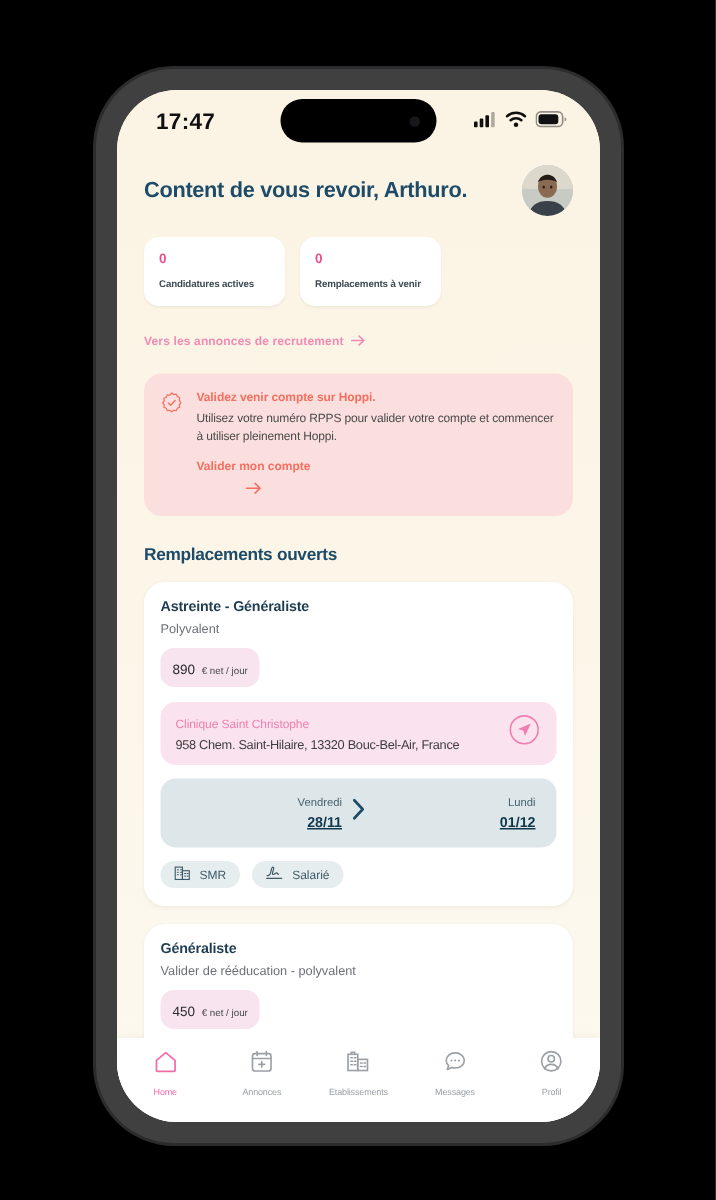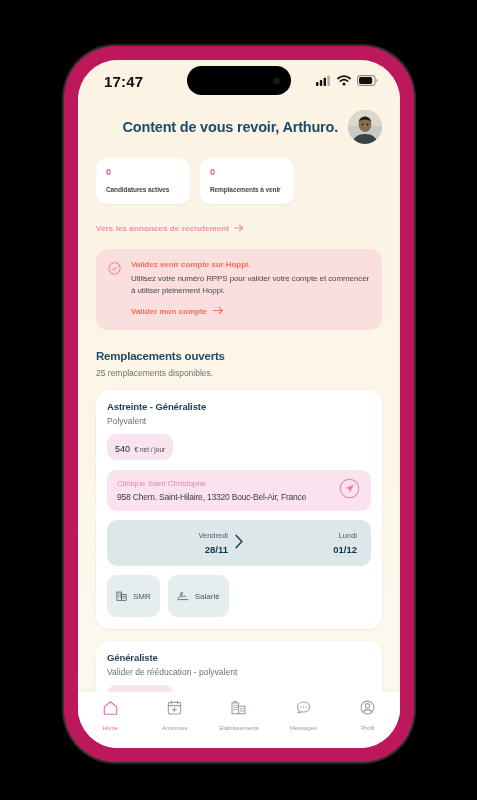--- a/index.html
+++ b/index.html
@@ -8,21 +8,21 @@
     background:#000000;
     font-family:"Liberation Sans", sans-serif;
     overflow:hidden;
   }
   .stage { position:relative; width:477px; height:800px; background:#000; }
 
   
   .phone {
     position:absolute; left:64px; top:46px;
     width:350px; height:716px;
-    background:#be185d;
+    background:#404040;
     border-radius:52px;
     box-shadow:0 0 0 2px #2c2c2e, 0 14px 34px rgba(0,0,0,.85);
   }
   .phone-inner {
     position:absolute; left:14px; top:14px;
     width:322px; height:688px;
     border-radius:40px;
     background:#faf3e3;
     overflow:hidden;
   }
@@ -50,21 +50,21 @@
     width:7px; height:7px; border-radius:50%;
     background:#16181c;
   }
 
   
   .content { flex:1 1 auto; overflow:hidden; position:relative; }
   .pad { padding:0 18px; }
 
   
   .greet-row {
-    display:flex; align-items:center; justify-content:flex-end;
+    display:flex; align-items:center; justify-content:space-between;
     gap:10px; padding:8px 18px 0 18px;
   }
   .greeting {
     font-size:14.5px; font-weight:bold; color:#1e4b68;
     letter-spacing:-.2px; line-height:1.25;
   }
   .avatar {
     width:34px; height:34px; border-radius:50%; flex:0 0 34px;
     overflow:hidden; background:#b9bfc3; position:relative;
   }
@@ -91,21 +91,21 @@
     padding:11px 12px 12px 11px; display:flex; gap:9px;
   }
   .alert-icon { flex:0 0 15px; margin-top:1px; }
   .alert-title { font-size:8px; font-weight:bold; color:#f2705f; letter-spacing:-.05px; }
   .alert-body {
     font-size:8px; color:#4a4a4a; line-height:1.5; margin-top:4px;
     letter-spacing:-.1px;
   }
   .alert-cta {
     margin-top:9px; font-size:8px; font-weight:bold; color:#f2705f;
-    display:inline-flex; align-items:center; gap:6px;
+    display:inline-flex; align-items:center; gap:6px;flex-direction:column;
   }
 
   
   .section { margin-top:20px; }
   .section-title { font-size:11.5px; font-weight:bold; color:#1e4b68; letter-spacing:-.2px; }
   .section-sub { font-size:8.5px; color:#6c7076; margin-top:6px; }
 
   
   .job-card {
     background:#ffffff; border-radius:14px; margin-top:12px;
@@ -130,26 +130,26 @@
   .clinic-name { font-size:8px; font-weight:normal; color:#ef7fb0; letter-spacing:-.05px; }
   .clinic-addr { font-size:8.5px; color:#3d3d3d; margin-top:4px; letter-spacing:-.2px; white-space:nowrap; }
   .nav-btn { flex:0 0 22px; }
 
   .date-block {
     margin-top:9px; background:#dde7ea; border-radius:10px;
     padding:11px 14px; display:flex; align-items:center; justify-content:space-between;
   }
   .date-col { text-align:right; flex:1 1 0; }
   .date-day { font-size:7.5px; color:#46616f; }
-  .date-num { font-size:9.5px; font-weight:bold; color:#11374c; margin-top:4px; }
+  .date-num { font-size:9.5px; font-weight:bold; color:#11374c; margin-top:4px;text-decoration:underline; }
   .date-arrow { flex:0 0 auto; padding:0 6px; }
 
   .tags { margin-top:9px; display:flex; gap:8px; }
   .tag {
-    background:#e6edef; border-radius:9px; padding:12px 9px;
+    background:#e6edef; border-radius:9px; padding:0 9px;
     display:flex; align-items:center; gap:6px;
   }
   .tag-label { font-size:8px; color:#3f5a66; }
 
   
   .tabbar {
     flex:0 0 56px; height:56px; background:#ffffff;
     display:flex; align-items:flex-start; justify-content:space-around;
     padding-top:7px;
     box-shadow:0 -1px 6px rgba(0,0,0,.05);
@@ -260,31 +260,30 @@
                     <svg width="11" height="9" viewBox="0 0 11 9">
                       <path d="M0 4.5h9M6.1 1.3 9.4 4.5 6.1 7.7" stroke="#f2705f" stroke-width="1.1" fill="none" stroke-linecap="round" stroke-linejoin="round"></path>
                     </svg>
                   </span>
                 </span>
               </div>
             </div>
 
             <div class="section">
               <div class="section-title">Remplacements ouverts</div>
-              <div class="section-sub">25 remplacements disponibles.</div>
             </div>
 
             <div class="job-card">
               <div class="job-top">
                 <div style="min-width:0;">
                   <div class="job-title">Astreinte - Généraliste</div>
                   <div class="job-sub">Polyvalent</div>
                 </div>
                 <div class="price-badge">
-                  <span class="price-amount">540</span>
+                  <span class="price-amount">890</span>
                   <span class="price-unit">€ net / jour</span>
                 </div>
               </div>
 
               <div class="clinic-row">
                 <div class="clinic-text">
                   <div class="clinic-name">Clinique Saint Christophe</div>
                   <div class="clinic-addr">958 Chem. Saint-Hilaire, 13320 Bouc-Bel-Air, France</div>
                 </div>
                 <div class="nav-btn">

